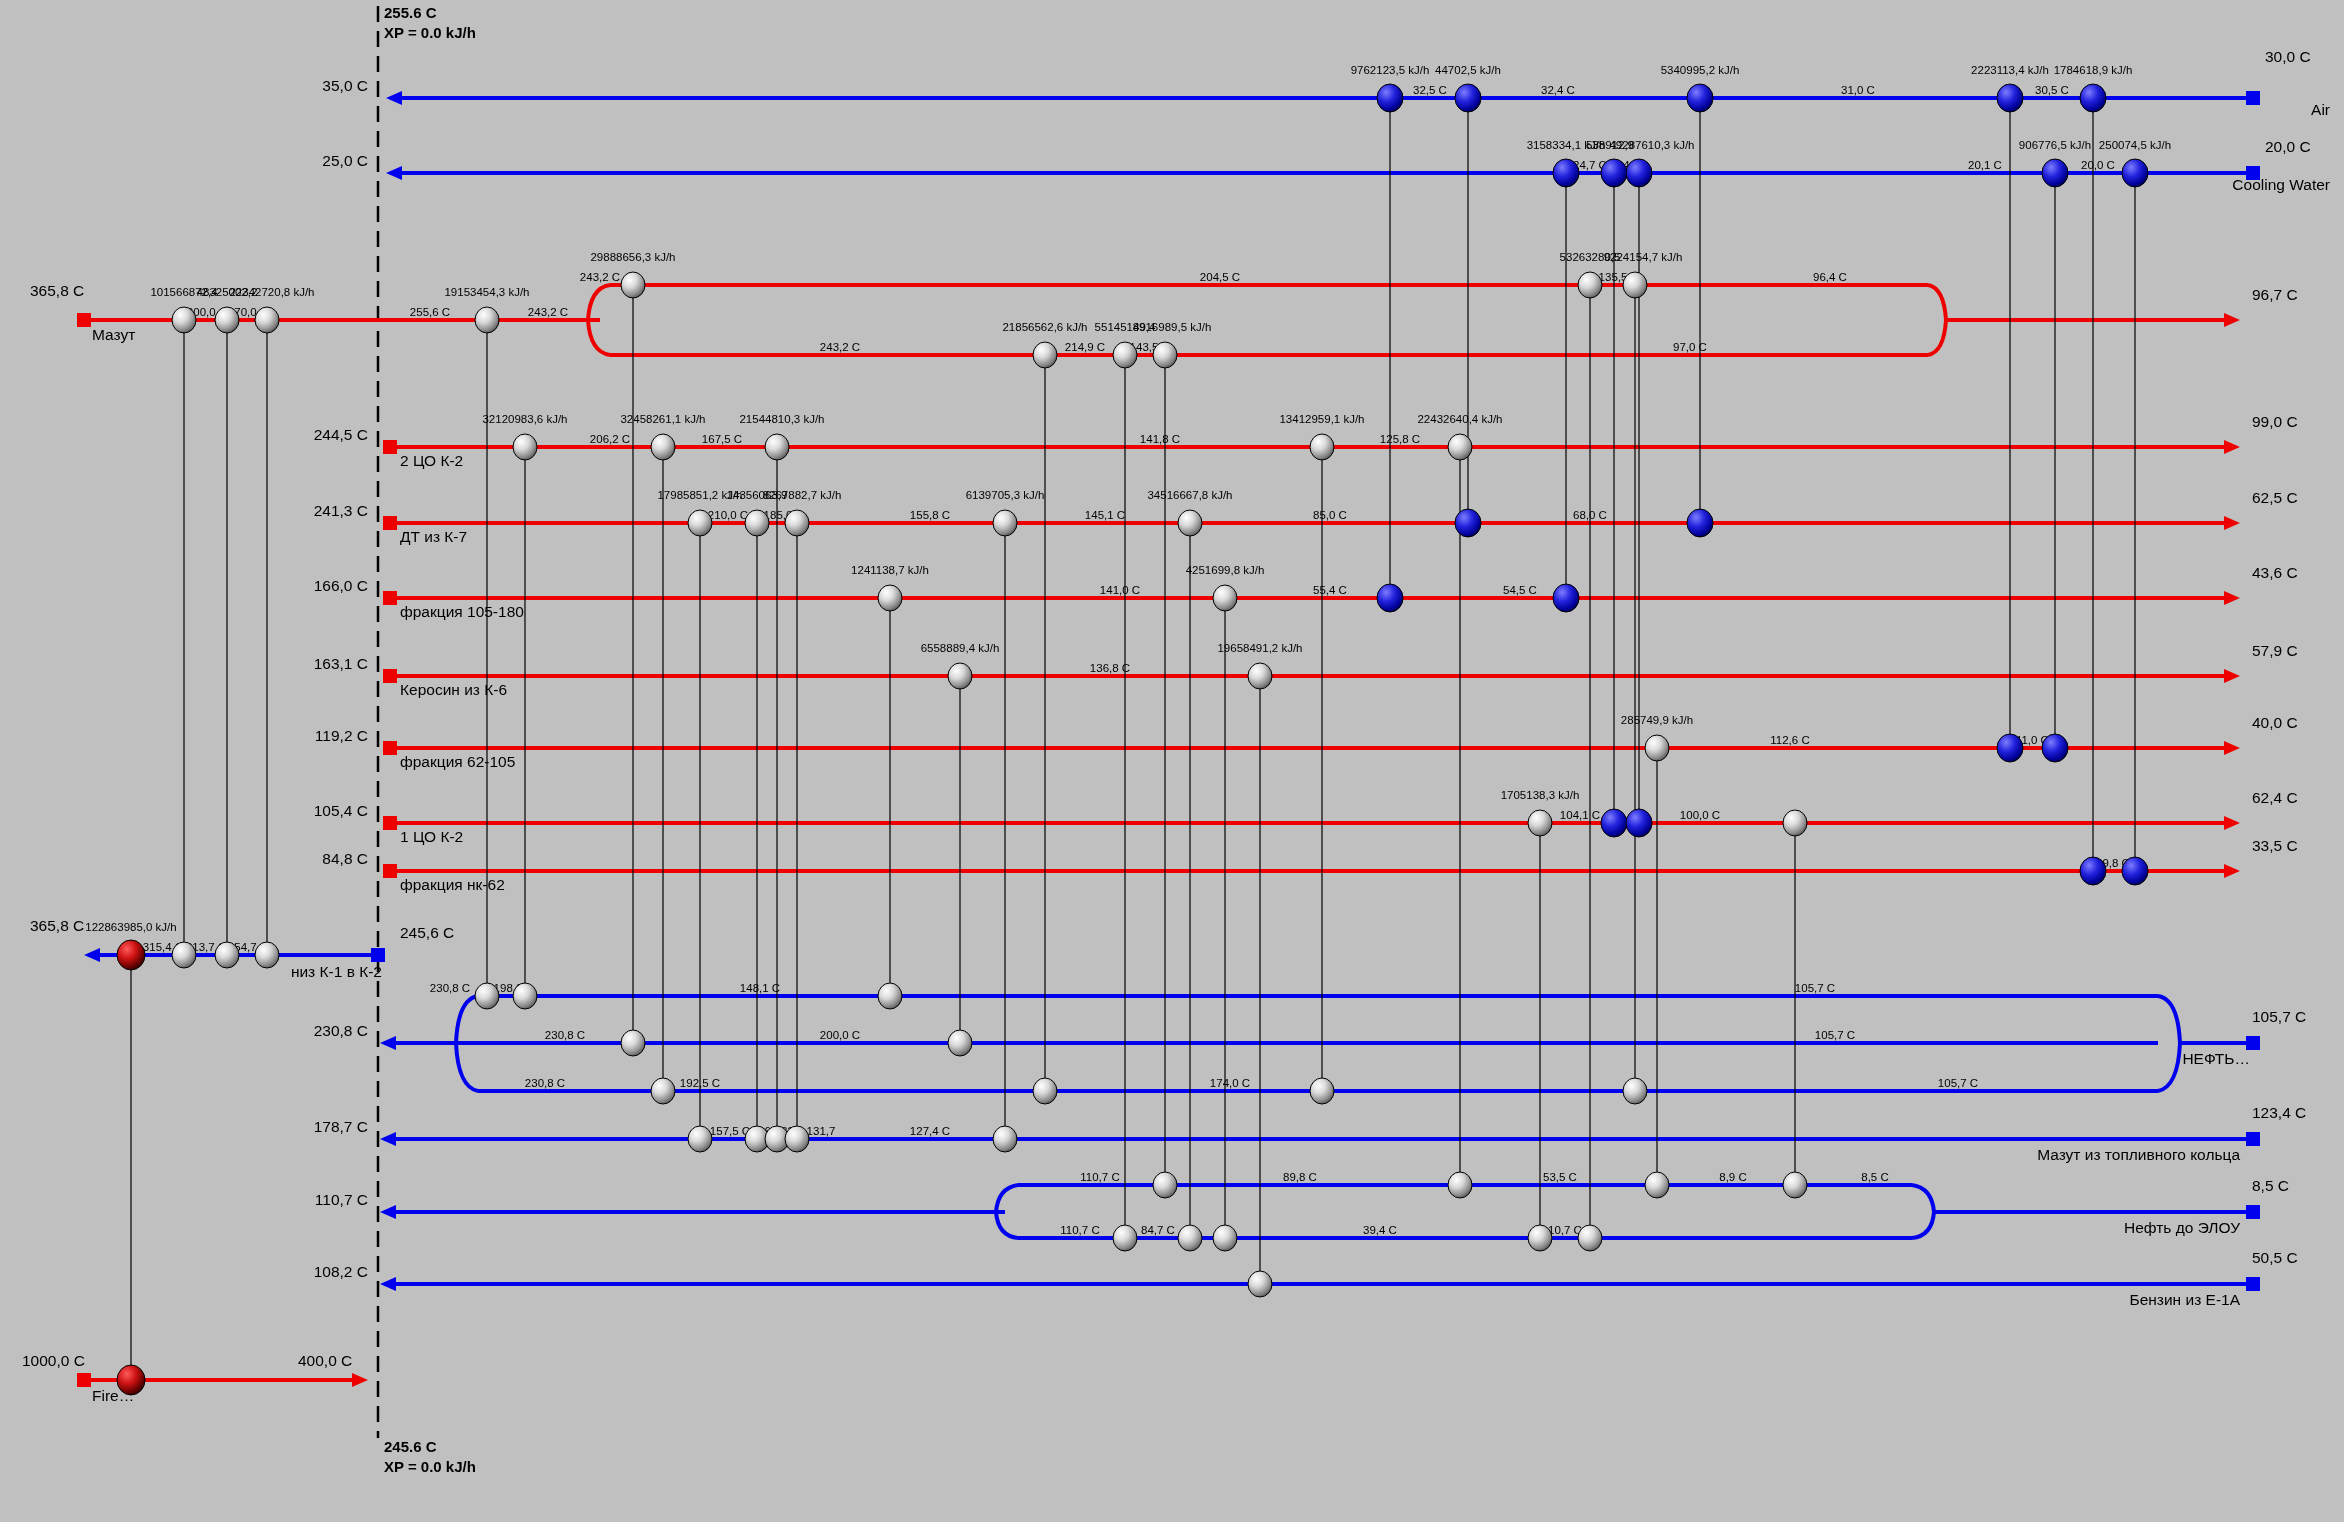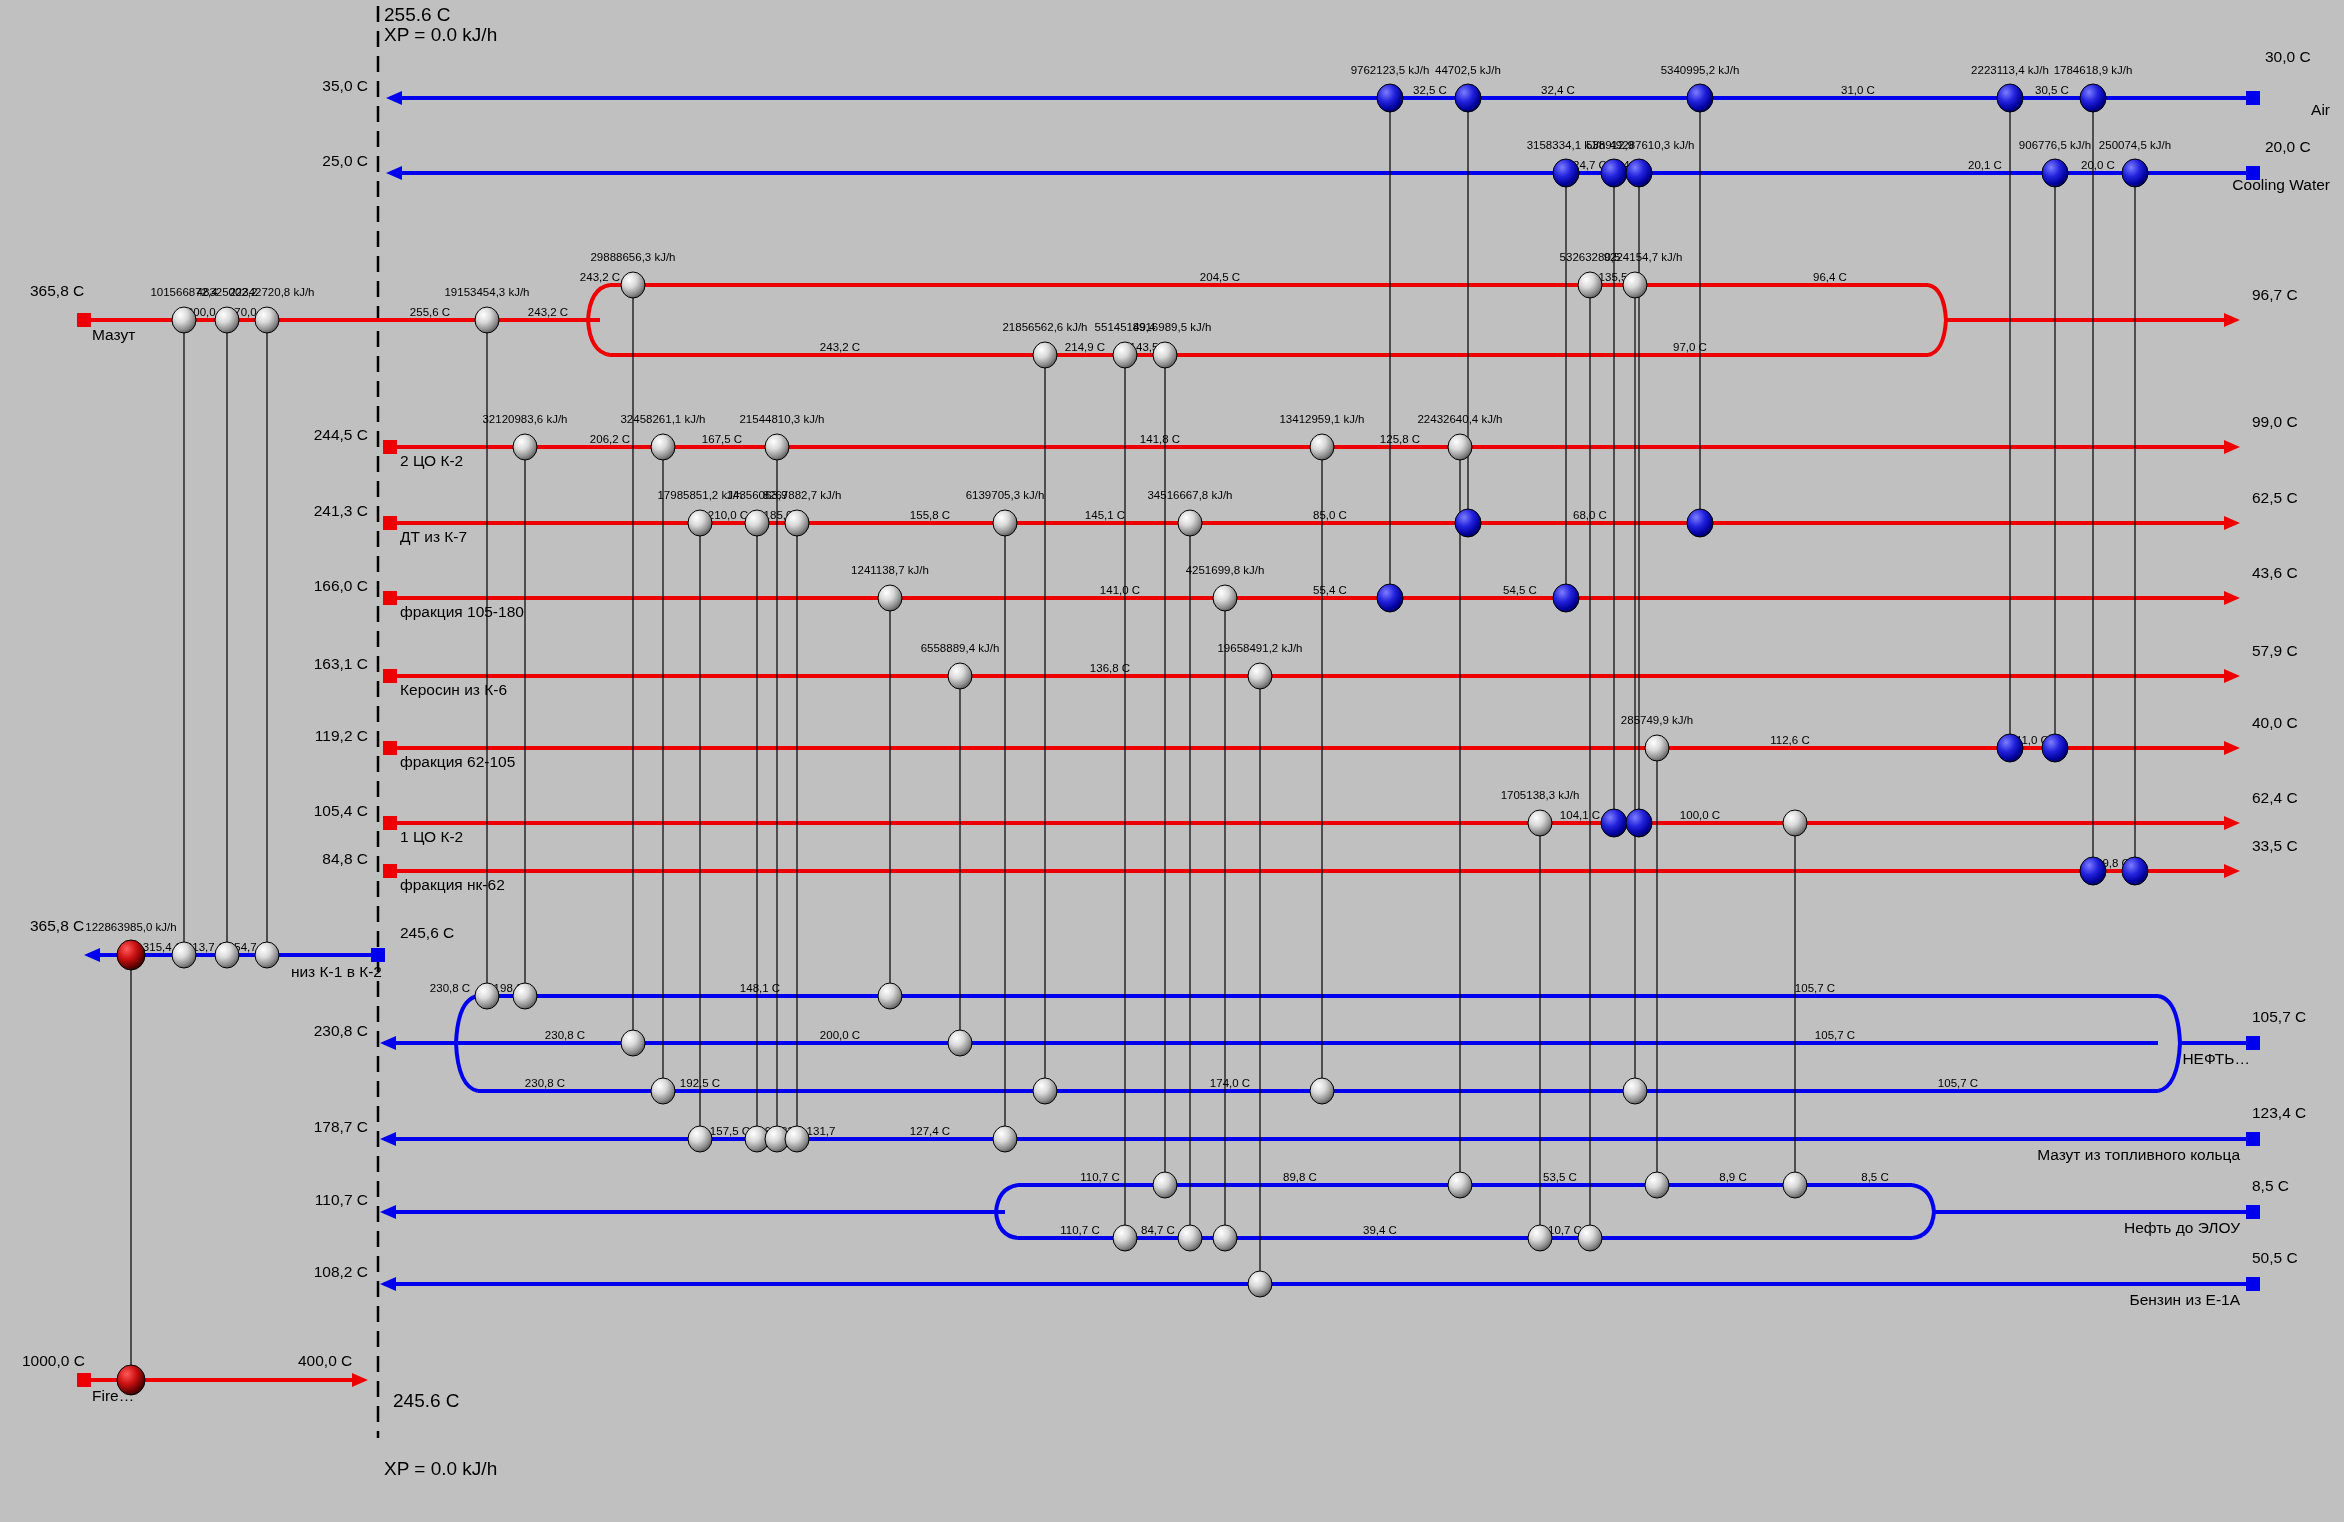--- a/index.html
+++ b/index.html
@@ -1,19 +1,19 @@
 <!DOCTYPE html>
 <html><head>
 <meta charset="utf-8">
 <style>
   html,body{margin:0;padding:0;}
   body{background:#c0c0c0;font-family:"Liberation Sans",sans-serif;}
   #stage{position:relative;width:2344px;height:1522px;background:#c0c0c0;overflow:hidden;}
   #scene{position:absolute;left:0;top:0;}
-  .pinlab{position:absolute;font-size:19px;color:#000;white-space:nowrap;}
+  .pinlab{position:absolute;font-size:15px;color:#000;white-space:nowrap;font-weight:bold;}
   text{fill:#000;}
   .sm{font-size:11.5px;}
   .lg{font-size:15.5px;}
 </style>
 </head>
 <body>
 
 <div id="stage">
   <svg id="scene" width="2344" height="1522">
     <defs>
@@ -362,15 +362,15 @@
       <ellipse cx="1125" cy="1238" rx="12" ry="13" fill="url(#ballGray)" stroke="#000" stroke-width="1"></ellipse>
       <ellipse cx="1190" cy="1238" rx="12" ry="13" fill="url(#ballGray)" stroke="#000" stroke-width="1"></ellipse>
       <ellipse cx="1225" cy="1238" rx="12" ry="13" fill="url(#ballGray)" stroke="#000" stroke-width="1"></ellipse>
       <ellipse cx="1540" cy="1238" rx="12" ry="13" fill="url(#ballGray)" stroke="#000" stroke-width="1"></ellipse>
       <ellipse cx="1590" cy="1238" rx="12" ry="13" fill="url(#ballGray)" stroke="#000" stroke-width="1"></ellipse>
       <ellipse cx="1260" cy="1284" rx="12" ry="13" fill="url(#ballGray)" stroke="#000" stroke-width="1"></ellipse>
       <ellipse cx="131" cy="1380" rx="14" ry="15" fill="url(#ballDred)" stroke="#000" stroke-width="1"></ellipse>
     </svg>
   <div class="pinlab" style="left:384px;top:4px;">255.6 C</div>
   <div class="pinlab" style="left:384px;top:24px;">XP = 0.0 kJ/h</div>
-  <div class="pinlab" style="left:384px;top:1390px;margin-left:9px;">245.6 C</div>
+  <div class="pinlab" style="left:384px;top:1438px;">245.6 C</div>
   <div class="pinlab" style="left:384px;top:1458px;">XP = 0.0 kJ/h</div>
 </div>
 
 </body></html>

